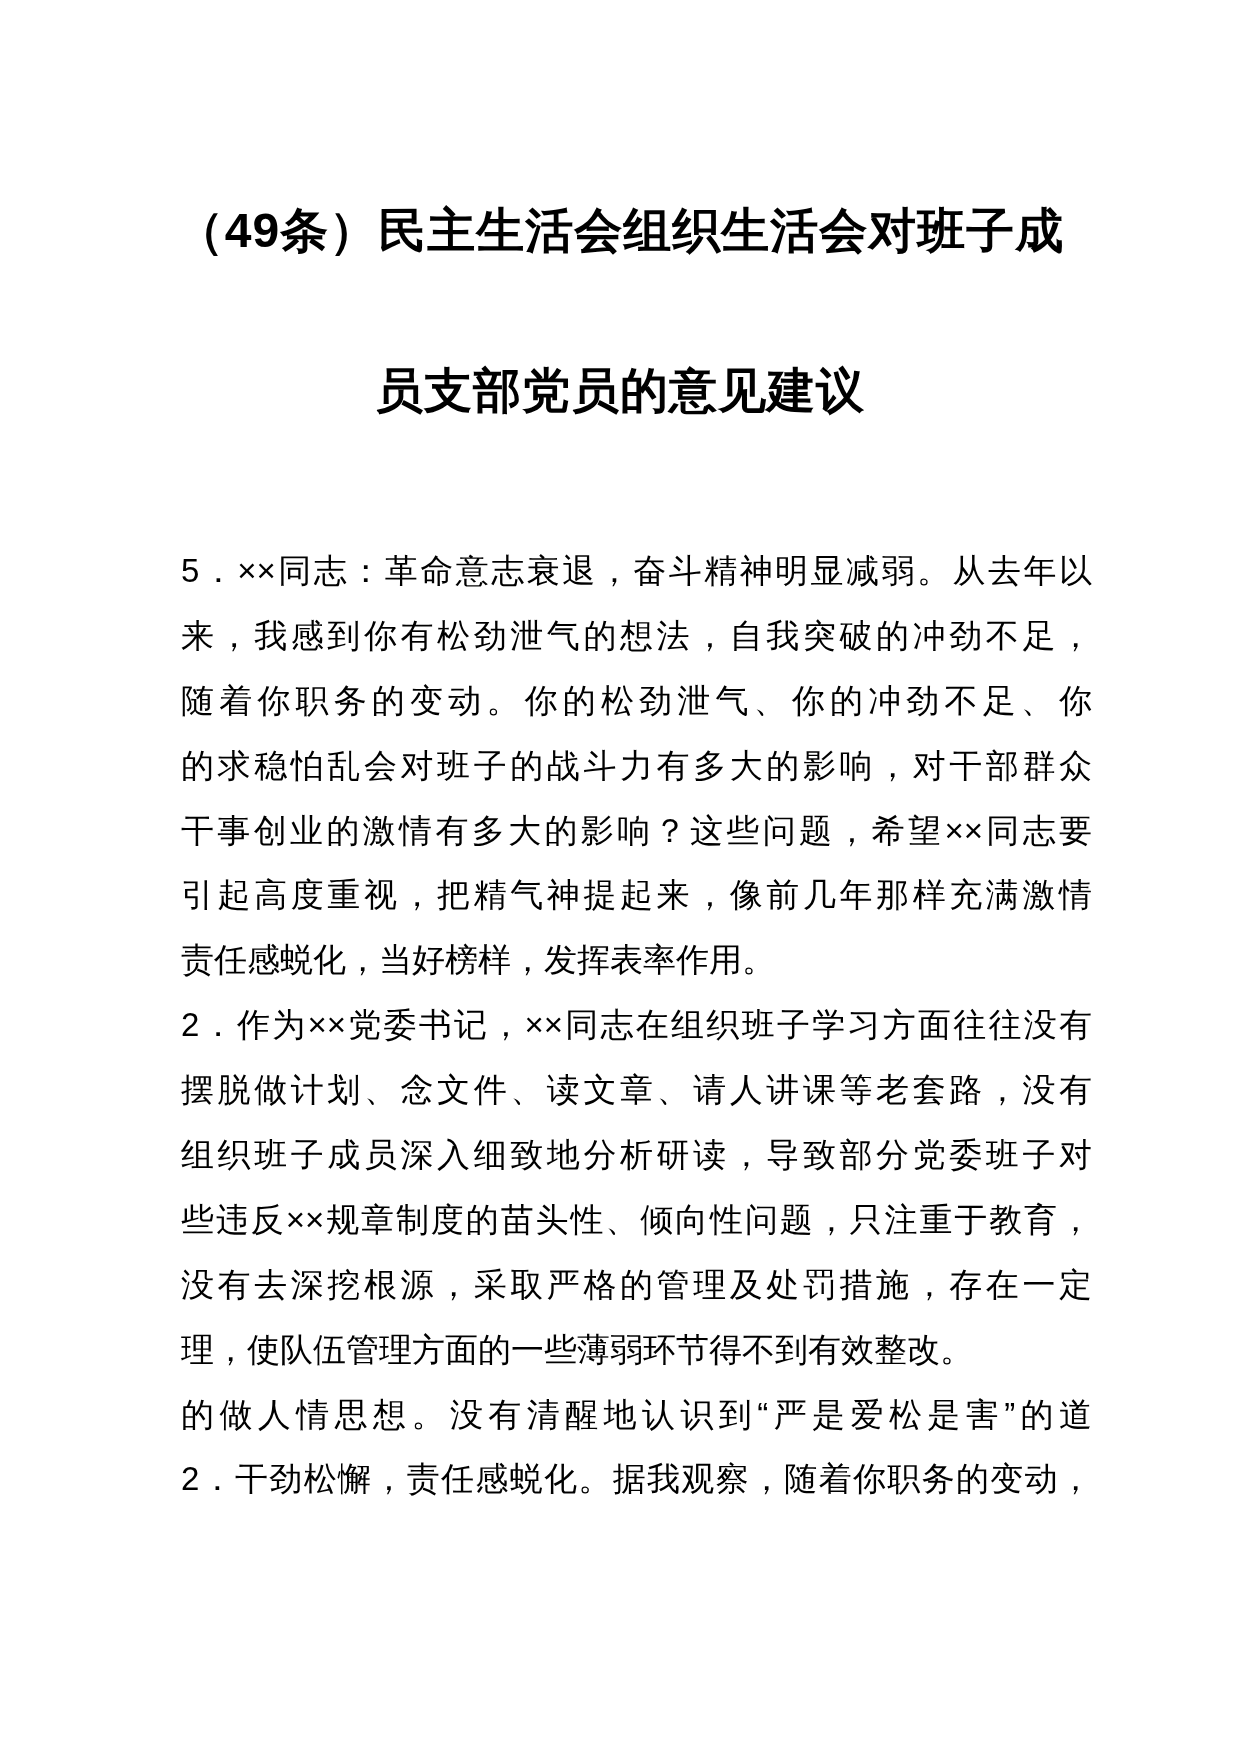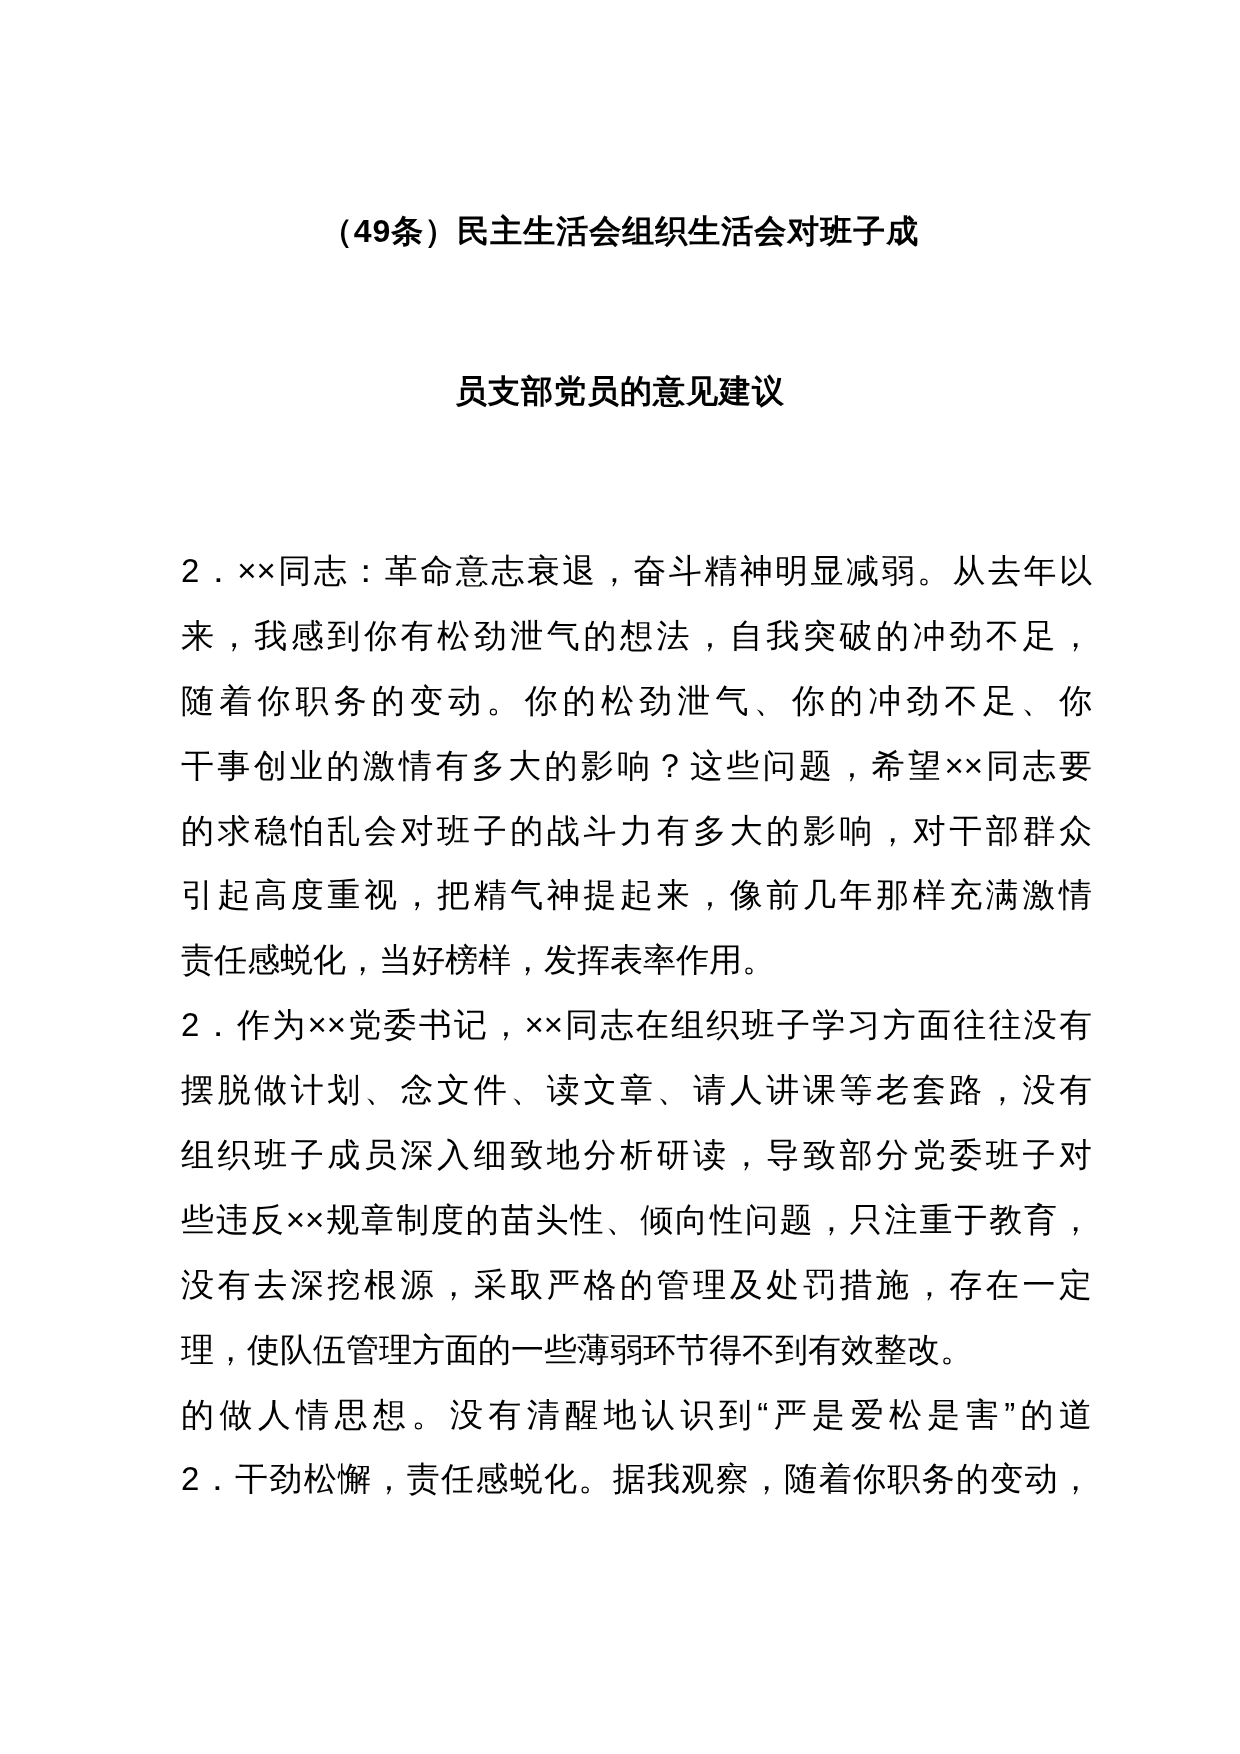--- a/index.html
+++ b/index.html
@@ -12,21 +12,21 @@
     width: 1240px;
     height: 1754px;
     background: #ffffff;
     color: #000000;
     font-family: "Liberation Sans", sans-serif;
     overflow: hidden;
     box-sizing: border-box;
   }
   .doc-title {
     margin: 151px 165px 0 165px;
-    font-size: 32px;
+    font-size: 48px;
     font-weight: 700;
     text-align: center;
     letter-spacing: 1px;
   }
   .title-line {
     line-height: 160px;
     white-space: nowrap;
   }
   .doc-body {
     margin: 68px 148px 0 181px;
@@ -52,25 +52,25 @@
 </head>
 <body>
 
 <div class="page">
   <h1 class="doc-title">
       <div class="title-line">（49条）民主生活会组织生活会对班子成</div>
       <div class="title-line">员支部党员的意见建议</div>
     </h1>
   <div class="doc-body">
       <div class="paragraph">
-        <div class="line">2．××同志：革命意志衰退，奋斗精神明显减弱。从去年以</div>
+        <div class="line">5．××同志：革命意志衰退，奋斗精神明显减弱。从去年以</div>
         <div class="line">来，我感到你有松劲泄气的想法，自我突破的冲劲不足，</div>
         <div class="line">随着你职务的变动。你的松劲泄气、你的冲劲不足、你</div>
+        <div class="line">的求稳怕乱会对班子的战斗力有多大的影响，对干部群众</div>
         <div class="line">干事创业的激情有多大的影响？这些问题，希望××同志要</div>
-        <div class="line">的求稳怕乱会对班子的战斗力有多大的影响，对干部群众</div>
         <div class="line">引起高度重视，把精气神提起来，像前几年那样充满激情</div>
         <div class="line para-end">责任感蜕化，当好榜样，发挥表率作用。</div>
       </div>
       <div class="paragraph">
         <div class="line">2．作为××党委书记，××同志在组织班子学习方面往往没有</div>
         <div class="line">摆脱做计划、念文件、读文章、请人讲课等老套路，没有</div>
         <div class="line">组织班子成员深入细致地分析研读，导致部分党委班子对</div>
         <div class="line">些违反××规章制度的苗头性、倾向性问题，只注重于教育，</div>
         <div class="line">没有去深挖根源，采取严格的管理及处罚措施，存在一定</div>
         <div class="line para-end">理，使队伍管理方面的一些薄弱环节得不到有效整改。</div>

